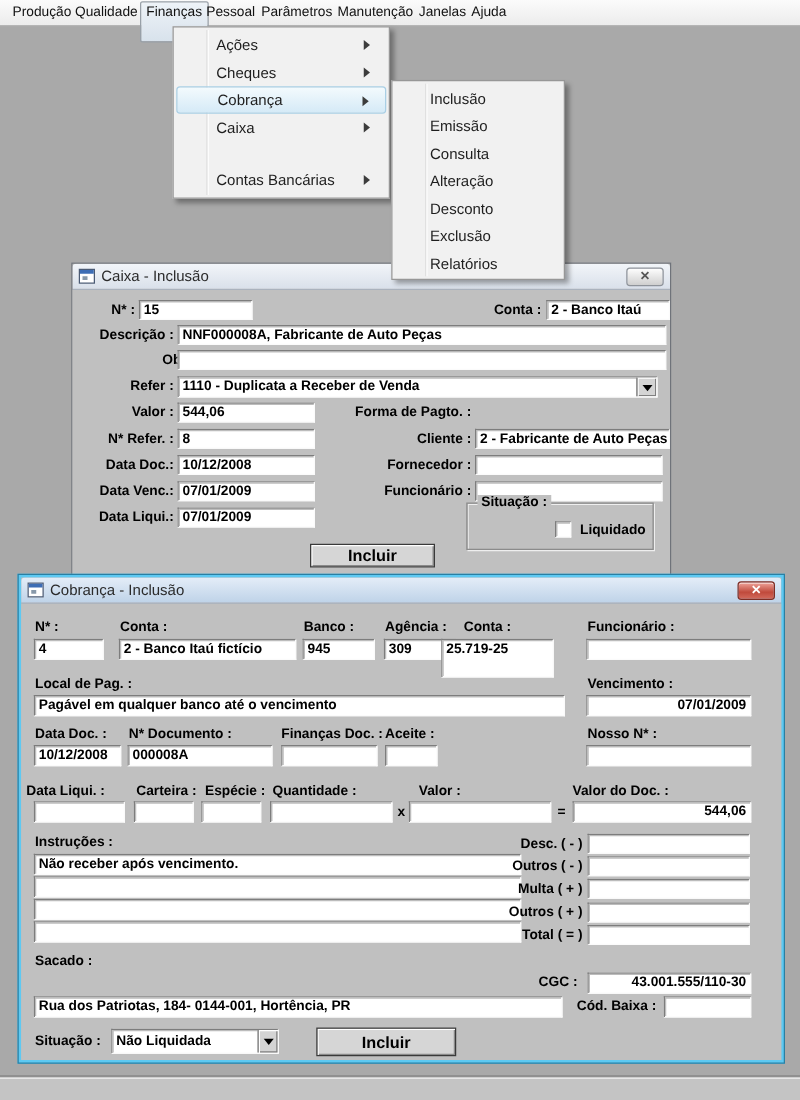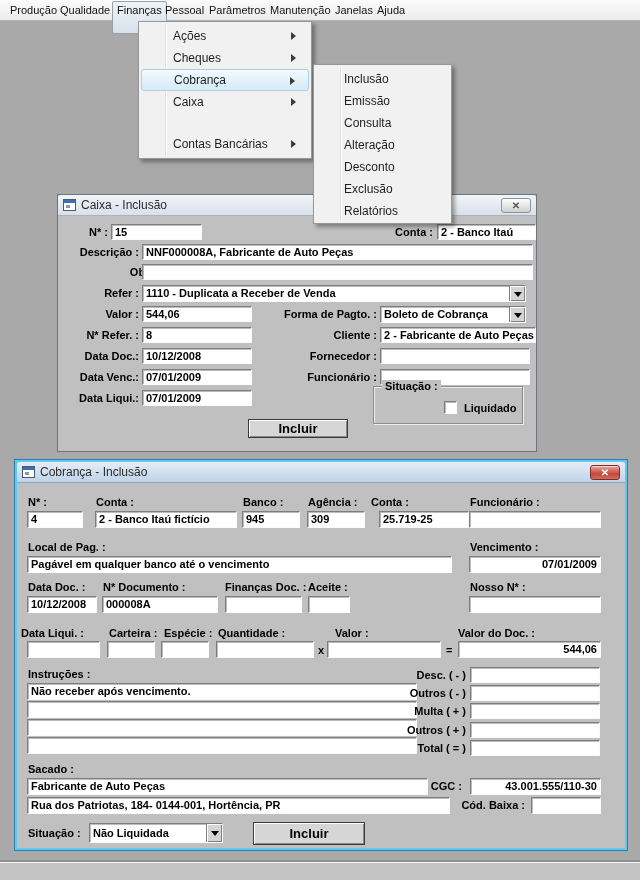--- a/index.html
+++ b/index.html
@@ -20,21 +20,21 @@
           box-shadow:3px 3px 4px rgba(0,0,0,.35); z-index:20; }
   .menu .gutter { position:absolute; left:26px; top:2px; bottom:2px; width:1px; background:#e0e0e0;
                   box-shadow:1px 0 0 #fff; }
   .menu-item { position:absolute; left:2px; right:2px; height:22px; font-size:12px; color:#1e1e1e;
                display:flex; align-items:center; padding-left:32px; cursor:default; white-space:nowrap; }
   .menu-item.hl { background:linear-gradient(#f3fafd,#d5eaf7); border:1px solid #a9cfe5; border-radius:3px; }
   .sub-arrow { position:absolute; right:9px; top:7px; width:0; height:0;
                border:4px solid transparent; border-left:5px solid #3c3c3c; }
 
   
-  .win { position:absolute; z-index:2; }
+  .win { position:absolute; z-index:2;margin-top:16px; }
   .titlebar { position:absolute; left:0; top:0; right:0; height:21px;
               display:flex; align-items:center; padding:0 5px; gap:5px;
               border-radius:3px 3px 0 0; }
   .titlebar.inactive { background:linear-gradient(#f2f5f9,#d9e0ea); border-bottom:1px solid #aab2bd; }
   .titlebar.active { background:linear-gradient(#e4edf8,#bfd3e8); border-bottom:1px solid #93a5ba; }
   .title-text { font-size:12px; color:#2b2b2b; flex:1; white-space:nowrap; overflow:hidden; }
   .win-icon { width:13px; height:12px; background:#fff; border:1px solid #4a5a74; position:relative; flex:0 0 auto; }
   .win-icon::before { content:""; position:absolute; left:0; top:0; right:0; height:3px; background:#3d6db5; }
   .win-icon::after { content:""; position:absolute; left:2px; bottom:2px; width:4px; height:3px; background:#8899aa; }
   .close-btn { width:30px; height:15px; border-radius:3px; display:flex; align-items:center; justify-content:center;
@@ -115,26 +115,20 @@
       <div class="fld combo" style="left:84px;top:69px;width:384px;height:17px">
         <span>1110 - Duplicata a Receber de Venda</span>
         <span class="cbtn">
             <i></i>
           </span>
       </div>
 
       <span class="lbl" style="right:397px;top:92px">Valor :</span>
       <div class="fld" style="left:84px;top:90px;width:110px">544,06</div>
       <span class="lbl" style="right:159px;top:92px">Forma de Pagto. :</span>
-      <div class="fld combo" style="left:322px;top:90px;width:146px;height:17px">
-        <span>Boleto de Cobrança</span>
-        <span class="cbtn">
-            <i></i>
-          </span>
-      </div>
 
       <span class="lbl" style="right:397px;top:113px">N* Refer. :</span>
       <div class="fld" style="left:84px;top:111px;width:110px">8</div>
       <span class="lbl" style="right:159px;top:113px">Cliente :</span>
       <div class="fld" style="left:322px;top:111px;width:156px">2 - Fabricante de Auto Peças</div>
 
       <span class="lbl" style="right:397px;top:134px">Data Doc.:</span>
       <div class="fld" style="left:84px;top:132px;width:110px">10/12/2008</div>
       <span class="lbl" style="right:159px;top:134px">Fornecedor :</span>
       <div class="fld" style="left:322px;top:132px;width:150px"></div>
@@ -169,21 +163,21 @@
         <span class="lbl" style="left:11px;top:13px">N* :</span>
         <span class="lbl" style="left:79px;top:13px">Conta :</span>
         <span class="lbl" style="left:226px;top:13px">Banco :</span>
         <span class="lbl" style="left:291px;top:13px">Agência :</span>
         <span class="lbl" style="left:354px;top:13px">Conta :</span>
         <span class="lbl" style="left:453px;top:13px">Funcionário :</span>
         <div class="fld" style="left:10px;top:28px;width:56px;height:17px">4</div>
         <div class="fld" style="left:78px;top:28px;width:142px;height:17px">2 - Banco Itaú fictício</div>
         <div class="fld" style="left:225px;top:28px;width:58px;height:17px">945</div>
         <div class="fld" style="left:290px;top:28px;width:58px;height:17px">309</div>
-        <div class="fld" style="left:362px;top:28px;width:90px;height:17px">25.719-25</div>
+        <div class="fld" style="left:336px;top:28px;width:90px;height:31px">25.719-25</div>
         <div class="fld" style="left:452px;top:28px;width:132px;height:17px"></div>
 
         <span class="lbl" style="left:11px;top:58px">Local de Pag. :</span>
         <span class="lbl" style="left:453px;top:58px">Vencimento :</span>
         <div class="fld" style="left:10px;top:73px;width:425px;height:17px">Pagável em qualquer banco até o vencimento</div>
         <div class="fld num" style="left:452px;top:73px;width:132px;height:17px">07/01/2009</div>
 
         <span class="lbl" style="left:11px;top:98px">Data Doc. :</span>
         <span class="lbl" style="left:86px;top:98px">N* Documento :</span>
         <span class="lbl" style="left:208px;top:98px">Finanças Doc. :</span>
@@ -221,21 +215,20 @@
         <span class="lbl" style="right:159px;top:204px">Outros ( - )</span>
         <div class="fld num" style="left:453px;top:202px;width:130px"></div>
         <span class="lbl" style="right:159px;top:222px">Multa ( + )</span>
         <div class="fld num" style="left:453px;top:220px;width:130px"></div>
         <span class="lbl" style="right:159px;top:241px">Outros ( + )</span>
         <div class="fld num" style="left:453px;top:239px;width:130px"></div>
         <span class="lbl" style="right:159px;top:259px">Total ( = )</span>
         <div class="fld num" style="left:453px;top:257px;width:130px"></div>
 
         <span class="lbl" style="left:11px;top:280px">Sacado :</span>
-        <div class="fld" style="left:10px;top:295px;width:401px;height:17px">Fabricante de Auto Peças</div>
         <span class="lbl" style="right:163px;top:297px">CGC :</span>
         <div class="fld num" style="left:453px;top:295px;width:131px;height:17px">43.001.555/110-30</div>
         <div class="fld" style="left:10px;top:314px;width:423px;height:17px">Rua dos Patriotas, 184- 0144-001, Hortência, PR</div>
         <span class="lbl" style="right:100px;top:316px">Cód. Baixa :</span>
         <div class="fld" style="left:514px;top:314px;width:70px;height:17px"></div>
 
         <span class="lbl" style="left:11px;top:344px">Situação :</span>
         <div class="fld combo" style="left:72px;top:340px;width:134px;height:20px;line-height:18px">
           <span>Não Liquidada</span>
           <span class="cbtn">

